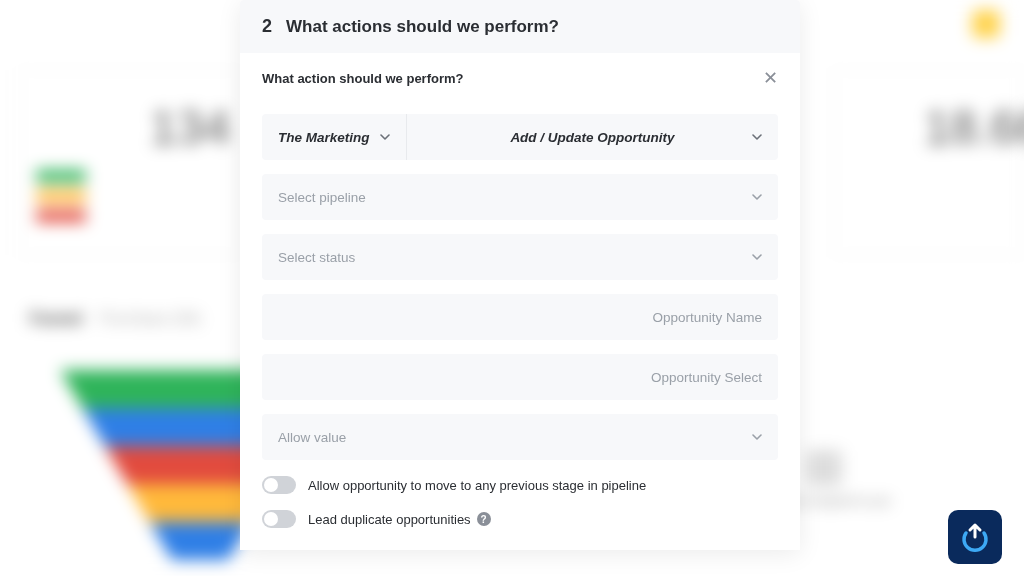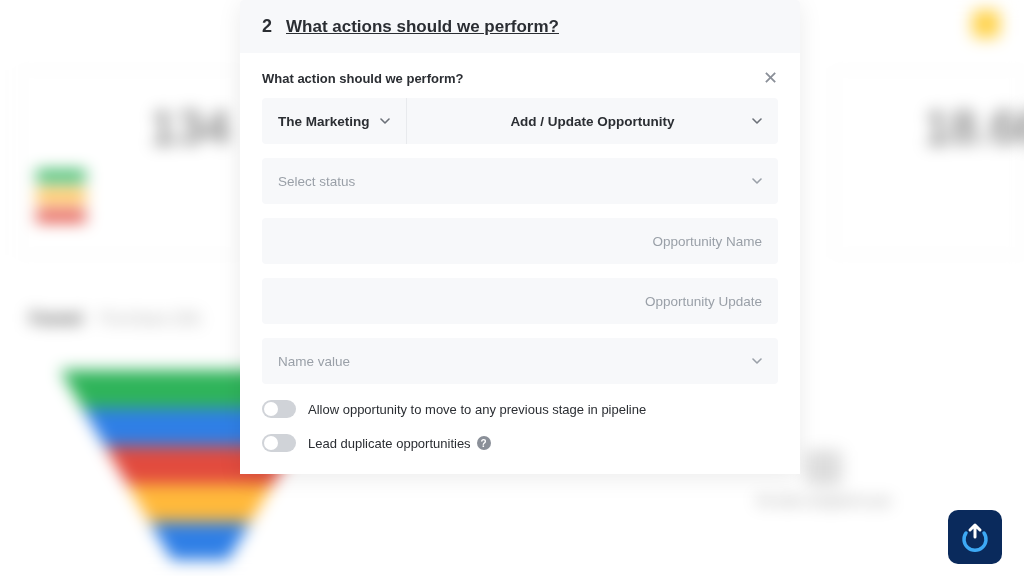--- a/index.html
+++ b/index.html
@@ -39,26 +39,26 @@
     .modal {
       position: absolute; z-index: 10; top: 0; left: 240px; width: 560px;
       background: #fff; border-radius: 4px 4px 0 0;
       box-shadow: 0 4px 24px rgba(0,0,0,.08);
     }
     .modal-header {
       background: #f7f8fa; padding: 16px 22px; display: flex; align-items: center; gap: 14px;
       border-radius: 4px 4px 0 0;
     }
     .modal-header .num { font-size: 18px; font-weight: 700; color: #2b2e33; }
-    .modal-header .title { font-size: 17px; font-weight: 600; color: #2b2e33; text-decoration: underline; }
+    .modal-header .title { font-size: 17px; font-weight: 600; color: #2b2e33; }
     .modal-body { padding: 18px 22px 10px; position: relative; }
     .close-icon { position: absolute; top: 16px; right: 22px; color: #8a8f98; font-size: 18px; line-height: 1; cursor: pointer; font-weight: 300; }
-    .q-label { font-size: 13px; font-weight: 600; color: #2b2e33; margin-bottom: 12px; }
-
-    .row-selects { display: flex; gap: 0; margin-bottom: 14px; }
+    .q-label { font-size: 13px; font-weight: 600; color: #2b2e33; margin-bottom: 28px; }
+
+    .row-selects { display: flex; gap: 0; margin-bottom: 14px; font-style: italic; }
     .select, .input, .select-inline {
       background: #f7f8fa; border-radius: 4px; height: 46px;
       display: flex; align-items: center; padding: 0 16px;
       color: #2b2e33; font-size: 13.5px; font-weight: 600;
       position: relative;
     }
     .select-inline { border-right: 1px solid #e8eaed; border-radius: 4px 0 0 4px; }
     .select-inline:last-child { border-right: none; border-radius: 0 4px 4px 0; flex: 1; justify-content: center; }
     .select-inline.first { width: 145px; flex: none; }
     .select { width: 100%; margin-bottom: 14px; color: #9aa0a8; font-weight: 400; }
@@ -134,40 +134,48 @@
       <div class="select-inline">
         <span>Add / Update Opportunity</span>
         <span class="chev">
           <svg viewBox="0 0 10 10">
               <path d="M1 3 L5 7 L9 3" stroke="#6b7078" stroke-width="1.6" fill="none" stroke-linecap="round" stroke-linejoin="round"></path>
             </svg>
         </span>
       </div>
     </div>
 
+    <div class="select">
+      <span>Select pipeline</span>
+      <span class="chev">
+        <svg viewBox="0 0 10 10">
+            <path d="M1 3 L5 7 L9 3" stroke="#9aa0a8" stroke-width="1.6" fill="none" stroke-linecap="round" stroke-linejoin="round"></path>
+          </svg>
+      </span>
+    </div>
 
     <div class="select">
       <span>Select status</span>
       <span class="chev">
         <svg viewBox="0 0 10 10">
             <path d="M1 3 L5 7 L9 3" stroke="#9aa0a8" stroke-width="1.6" fill="none" stroke-linecap="round" stroke-linejoin="round"></path>
           </svg>
       </span>
     </div>
 
     <div class="input">
       <span>Opportunity Name</span>
     </div>
 
     <div class="input">
-      <span>Opportunity Update</span>
+      <span>Opportunity Select</span>
     </div>
 
     <div class="select">
-      <span>Name value</span>
+      <span>Allow value</span>
       <span class="chev">
         <svg viewBox="0 0 10 10">
             <path d="M1 3 L5 7 L9 3" stroke="#9aa0a8" stroke-width="1.6" fill="none" stroke-linecap="round" stroke-linejoin="round"></path>
           </svg>
       </span>
     </div>
 
 
     <div class="toggle-row">
       <div class="toggle">

